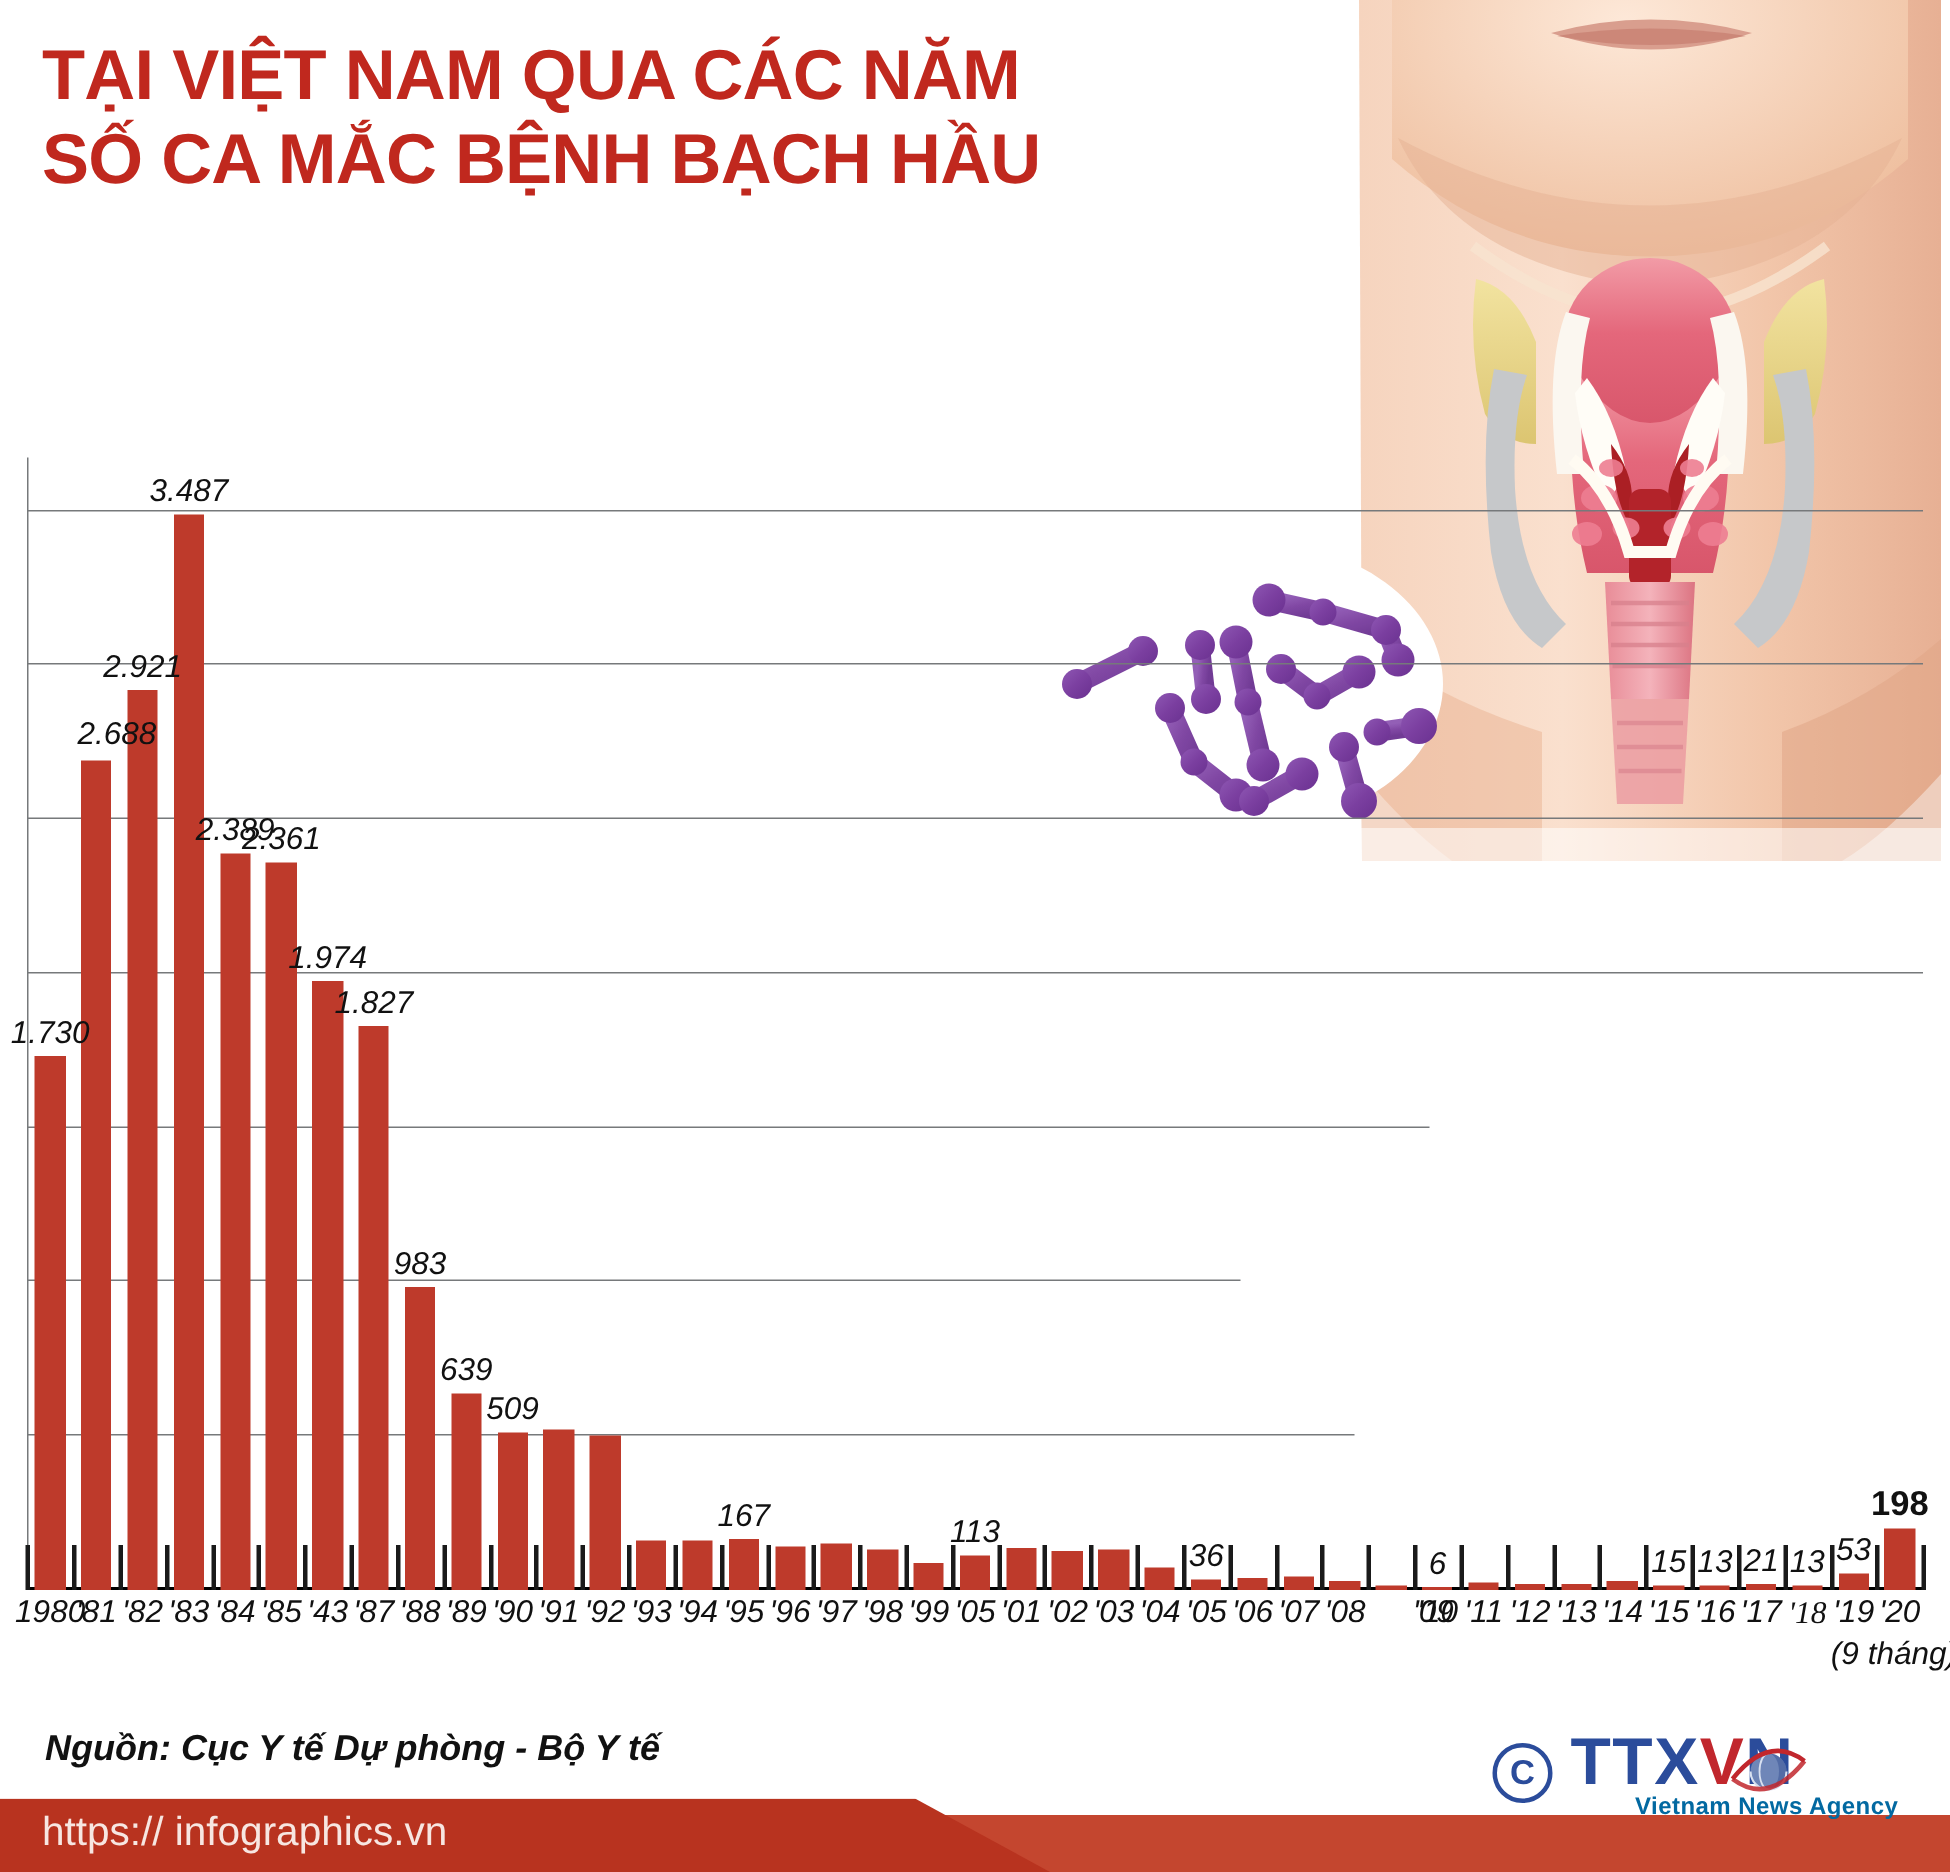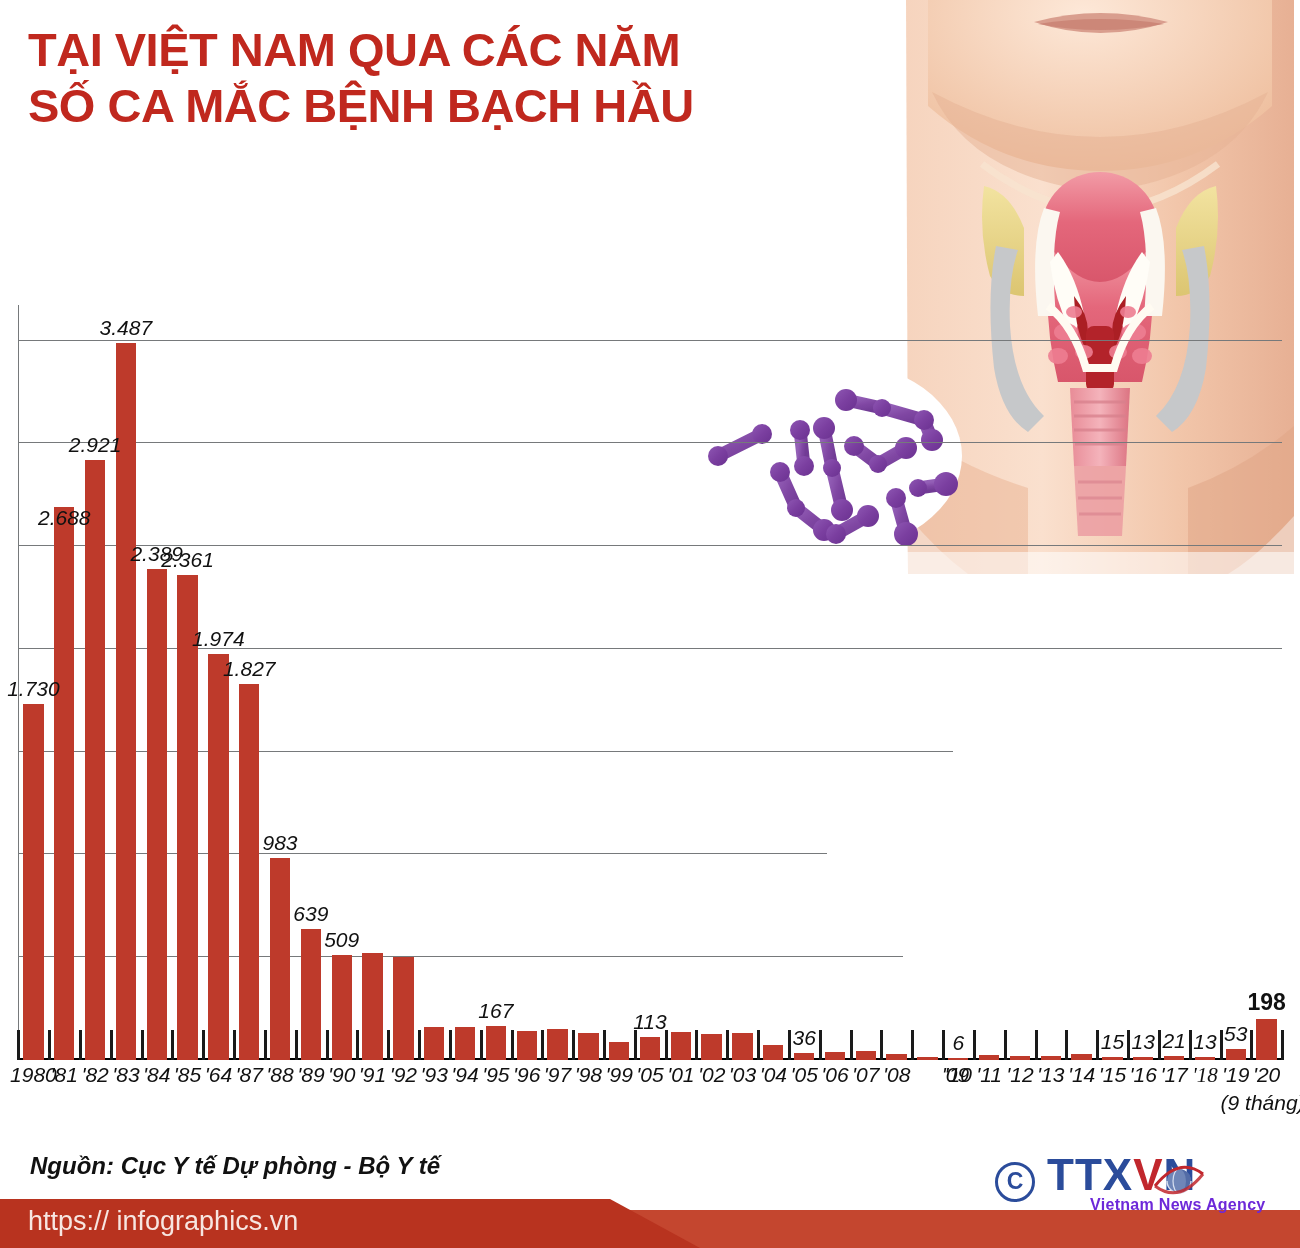--- a/index.html
+++ b/index.html
@@ -52,21 +52,21 @@
 
   
   #logo{position:absolute;left:995px;top:1152px;width:290px;height:62px;}
   #copyright-icon{position:absolute;left:0;top:10px;width:34px;height:34px;
                   border:3px solid #2B4C9B;border-radius:50%;color:#2B4C9B;
                   font-size:23px;font-weight:bold;line-height:32px;text-align:center;}
   #logo-text{position:absolute;left:52px;top:0px;font-size:44px;font-weight:bold;
              letter-spacing:1px;color:#2B4C9B;line-height:46px;}
   #logo-text .redv{color:#C1272D;}
   #logo-sub{position:absolute;left:95px;top:44px;font-size:16px;font-weight:bold;
-            color:#6d28d9;letter-spacing:0.3px;}
+            color:#0369a1;letter-spacing:0.3px;}
   #logo-globe{position:absolute;left:158px;top:8px;width:52px;height:40px;}
 </style>
 </head>
 <body>
 
 <div id="header">
   <div id="title-block">
     <div class="title-line">TẠI VIỆT NAM QUA CÁC NĂM</div>
     <div class="title-line">SỐ CA MẮC BỆNH BẠCH HẦU</div>
   </div>
@@ -325,21 +325,21 @@
         <div class="tick" style="left: 1078.27px;"></div>
         <div class="tick" style="left: 1109.09px;"></div>
         <div class="tick" style="left: 1139.92px;"></div>
         <div class="tick" style="left: 1170.75px;"></div>
         <div class="tick" style="left: 1201.58px;"></div>
         <div class="tick" style="left: 1232.41px;"></div>
         <div class="tick" style="left: 1262.76px;"></div>
       </div>
     <div id="value-labels">
         <div class="vlabel" style="left: -24.5854px; width: 80px; bottom: 358.611px;">1.730</div>
-        <div class="vlabel" style="left: 6.2439px; width: 80px; bottom: 530px;">2.688</div>
+        <div class="vlabel" style="left: 6.2439px; width: 80px; bottom: 558px; text-align: right;">2.688</div>
         <div class="vlabel" style="left: 37.0732px; width: 80px; bottom: 603.428px;">2.921</div>
         <div class="vlabel" style="left: 67.9024px; width: 80px; bottom: 719.772px;">3.487</div>
         <div class="vlabel" style="left: 98.7317px; width: 80px; bottom: 494.072px;">2.389</div>
         <div class="vlabel" style="left: 129.561px; width: 80px; bottom: 488.317px;">2.361</div>
         <div class="vlabel" style="left: 160.39px; width: 80px; bottom: 408.767px;">1.974</div>
         <div class="vlabel" style="left: 191.22px; width: 80px; bottom: 378.55px;">1.827</div>
         <div class="vlabel" style="left: 222.049px; width: 80px; bottom: 205.061px;">983</div>
         <div class="vlabel" style="left: 252.878px; width: 80px; bottom: 134.35px;">639</div>
         <div class="vlabel" style="left: 283.707px; width: 80px; bottom: 107.628px;">509</div>
         <div class="vlabel" style="left: 437.854px; width: 80px; bottom: 37.3278px;">167</div>
@@ -353,21 +353,21 @@
         <div class="vlabel" style="left: 1177.76px; width: 80px; bottom: 13.8944px;">53</div>
         <div class="vlabel bold" style="left: 1208.59px; width: 80px; bottom: 43.7px;">198</div>
       </div>
     <div id="x-labels">
         <div class="xlabel" style="left: -14.5854px; width: 60px;">1980</div>
         <div class="xlabel" style="left: 16.2439px; width: 60px;">'81</div>
         <div class="xlabel" style="left: 47.0732px; width: 60px;">'82</div>
         <div class="xlabel" style="left: 77.9024px; width: 60px;">'83</div>
         <div class="xlabel" style="left: 108.732px; width: 60px;">'84</div>
         <div class="xlabel" style="left: 139.561px; width: 60px;">'85</div>
-        <div class="xlabel" style="left: 170.39px; width: 60px;">'64</div>
+        <div class="xlabel" style="left: 170.39px; width: 60px;">'43</div>
         <div class="xlabel" style="left: 201.22px; width: 60px;">'87</div>
         <div class="xlabel" style="left: 232.049px; width: 60px;">'88</div>
         <div class="xlabel" style="left: 262.878px; width: 60px;">'89</div>
         <div class="xlabel" style="left: 293.707px; width: 60px;">'90</div>
         <div class="xlabel" style="left: 324.537px; width: 60px;">'91</div>
         <div class="xlabel" style="left: 355.366px; width: 60px;">'92</div>
         <div class="xlabel" style="left: 386.195px; width: 60px;">'93</div>
         <div class="xlabel" style="left: 417.024px; width: 60px;">'94</div>
         <div class="xlabel" style="left: 447.854px; width: 60px;">'95</div>
         <div class="xlabel" style="left: 478.683px; width: 60px;">'96</div>

